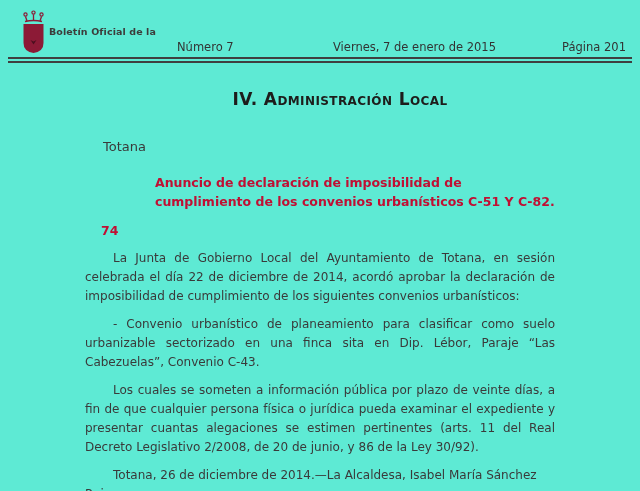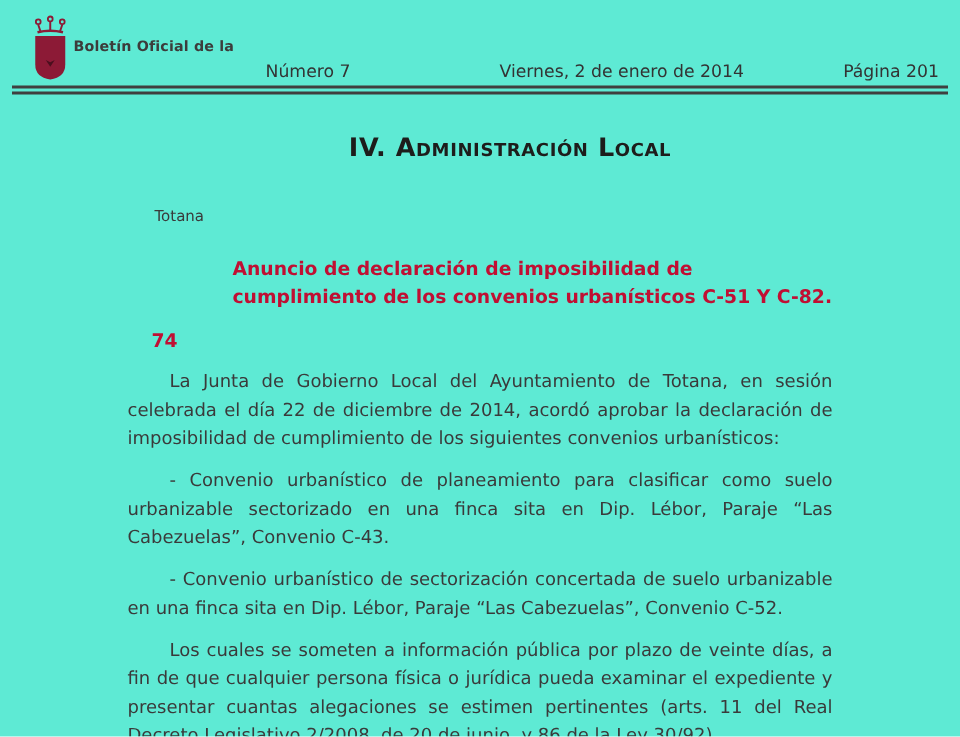--- a/index.html
+++ b/index.html
@@ -58,21 +58,21 @@
     padding-left: 40px;
   }
 
   
   .content {
     width: 470px;
     margin-left: 85px;
   }
   .municipality {
     margin: 30px 0 0 18px;
-    font-size: 10px;
+    font-size: 13px;
     color: var(--body-text);
   }
   .article-head {
     display: flex;
     margin-top: 19px;
     padding-left: 16px;
     color: var(--accent-red);
     font-weight: bold;
     font-size: 12.5px;
     line-height: 19px;
@@ -109,39 +109,38 @@
       <path d="M3.5 14 H23.5 V33 Q23.5 41.5 13.5 43 Q3.5 41.5 3.5 33 Z" fill="var(--logo-maroon)"></path>
 
       <path d="M10.5 30 L13.5 34.5 L16.5 30 L13.5 31.5 Z" fill="#4b0f1e"></path>
     </svg>
 
     <div class="logo-name">
       <div>Boletín Oficial de la</div>
     </div>
 
     <div class="mast-label issue-label">Número 7</div>
-    <div class="mast-label date-label">Viernes, 2 de enero de 2014</div>
+    <div class="mast-label date-label">Viernes, 7 de enero de 2015</div>
     <div class="mast-label page-label">Página 201</div>
   </div>
 
   <div class="double-rule"></div>
 
   <div class="section-title">IV. Administración Local</div>
 
   <div class="content">
 
     <div class="municipality">Totana</div>
 
     <div class="article-head">
       <div class="article-number">74</div>
       <div class="article-title">Anuncio de declaración de imposibilidad de cumplimiento de los convenios urbanísticos C-51 Y C-82.</div>
     </div>
 
     <div class="article-body">
       <p>La Junta de Gobierno Local del Ayuntamiento de Totana, en sesión celebrada el día 22 de diciembre de 2014, acordó aprobar la declaración de imposibilidad de cumplimiento de los siguientes convenios urbanísticos:</p>
       <p>- Convenio urbanístico de planeamiento para clasificar como suelo urbanizable sectorizado en una finca sita en Dip. Lébor, Paraje “Las Cabezuelas”, Convenio C-43.</p>
-      <p>- Convenio urbanístico de sectorización concertada de suelo urbanizable en una finca sita en Dip. Lébor, Paraje “Las Cabezuelas”, Convenio C-52.</p>
       <p>Los cuales se someten a información pública por plazo de veinte días, a fin de que cualquier persona física o jurídica pueda examinar el expediente y presentar cuantas alegaciones se estimen pertinentes (arts. 11 del Real Decreto Legislativo 2/2008, de 20 de junio, y 86 de la Ley 30/92).</p>
       <p class="signature">Totana, 26 de diciembre de 2014.—La Alcaldesa, Isabel María Sánchez Ruiz.</p>
     </div>
   </div>
 
 </div>
 
 </body></html>

